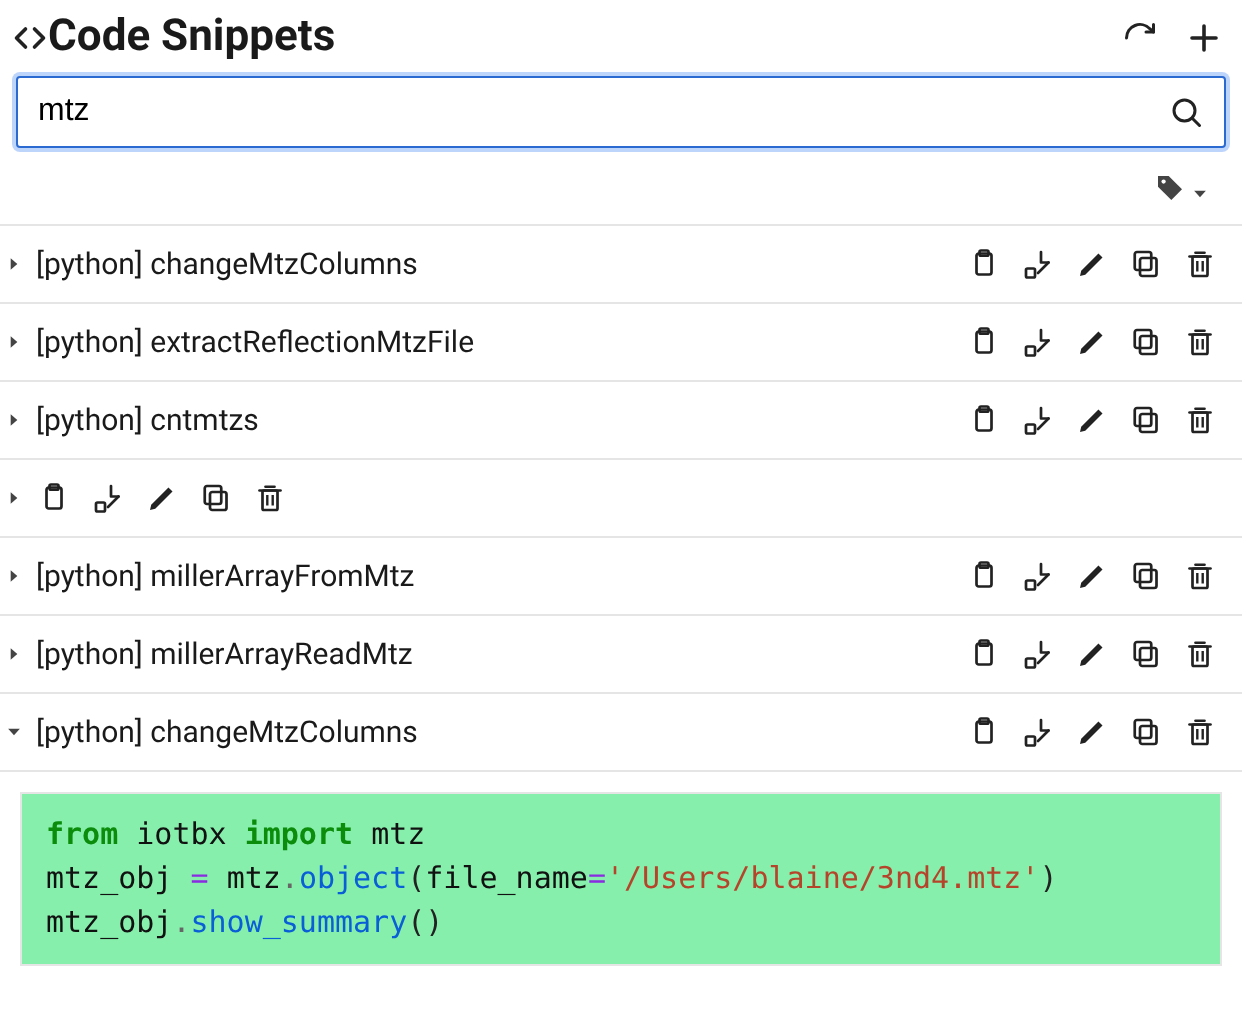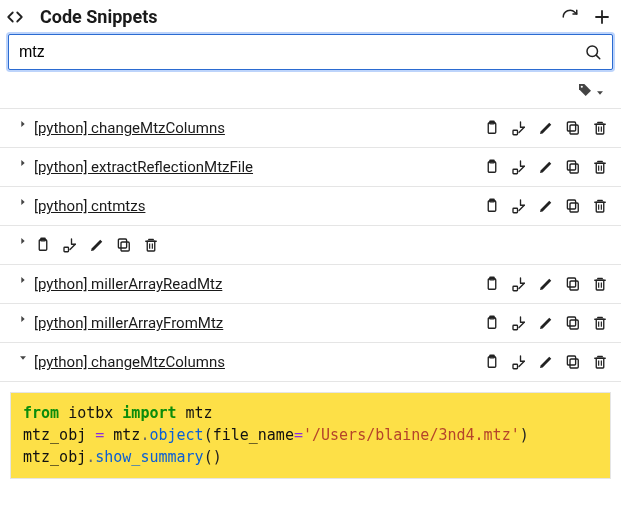--- a/index.html
+++ b/index.html
@@ -10,23 +10,23 @@
       color: #1a1a1a;
     }
     .header {
       display: flex;
       align-items: center;
       padding: 6px 10px 4px 6px;
     }
     .header-title {
       display: flex;
       align-items: center;
-      gap: 16px;
+      gap: 0;
       font-weight: 700;
-      font-size: 18px;
+      font-size: 22px;
       flex: 1;
     }
     .header-actions {
       display: flex;
       gap: 14px;
       align-items: center;
     }
     .icon-btn {
       cursor: pointer;
       color: #222;
@@ -60,23 +60,23 @@
       align-items: center;
       padding: 10px 16px 6px 16px;
       color: #444;
       gap: 2px;
     }
     .list {
       border-top: 1px solid #e5e5e5;
     }
     .row {
       display: flex;
-      padding: 10px 12px 10px 16px;
+      align-items: center;
+      padding: 10px 12px 10px 0;
       border-bottom: 1px solid #e5e5e5;
-      text-decoration: underline;
     }
     .row .caret {
       width: 14px;
       display: inline-flex;
       justify-content: center;
       color: #444;
       flex-shrink: 0;
       margin-right: 4px;
     }
     .row .label {
@@ -89,21 +89,21 @@
       text-overflow: ellipsis;
     }
     .row .actions {
       display: flex;
       gap: 9px;
       align-items: center;
       color: #333;
     }
     .row .actions .icon-btn svg { display: block; }
     .code-block {
-      background: #fde047;
+      background: #86efac;
       border: 1px solid #e5e5e5;
       margin: 10px 10px 10px 10px;
       padding: 10px 12px;
       font-family: "SFMono-Regular", Menlo, Consolas, "DejaVu Sans Mono", monospace;
       font-size: 15px;
       line-height: 1.45;
       white-space: pre;
       overflow-x: auto;
     }
     .tok-kw { color: #0b8c0b; font-weight: 700; }
@@ -310,56 +310,56 @@
           </svg>
         </span>
       </span>
     </div>
     <div class="row">
       <span class="caret">
         <svg width="10" height="10" viewBox="0 0 24 24" fill="currentColor">
           <path d="M8 5l8 7-8 7z"></path>
         </svg>
       </span>
+      <span class="label">[python] millerArrayFromMtz</span>
+      <span class="actions">
+        <span class="icon-btn">
+          <svg class="svgicon" viewBox="0 0 24 24">
+            <use href="#ico-clipboard"></use>
+          </svg>
+        </span>
+        <span class="icon-btn">
+          <svg class="svgicon" viewBox="0 0 24 24">
+            <use href="#ico-insert"></use>
+          </svg>
+        </span>
+        <span class="icon-btn">
+          <svg class="svgicon" viewBox="0 0 24 24">
+            <use href="#ico-edit"></use>
+          </svg>
+        </span>
+        <span class="icon-btn">
+          <svg class="svgicon" viewBox="0 0 24 24">
+            <use href="#ico-duplicate"></use>
+          </svg>
+        </span>
+        <span class="icon-btn">
+          <svg class="svgicon" viewBox="0 0 24 24">
+            <use href="#ico-trash"></use>
+          </svg>
+        </span>
+      </span>
+    </div>
+    <div class="row">
+      <span class="caret">
+        <svg width="10" height="10" viewBox="0 0 24 24" fill="currentColor">
+          <path d="M8 5l8 7-8 7z"></path>
+        </svg>
+      </span>
       <span class="label">[python] millerArrayReadMtz</span>
-      <span class="actions">
-        <span class="icon-btn">
-          <svg class="svgicon" viewBox="0 0 24 24">
-            <use href="#ico-clipboard"></use>
-          </svg>
-        </span>
-        <span class="icon-btn">
-          <svg class="svgicon" viewBox="0 0 24 24">
-            <use href="#ico-insert"></use>
-          </svg>
-        </span>
-        <span class="icon-btn">
-          <svg class="svgicon" viewBox="0 0 24 24">
-            <use href="#ico-edit"></use>
-          </svg>
-        </span>
-        <span class="icon-btn">
-          <svg class="svgicon" viewBox="0 0 24 24">
-            <use href="#ico-duplicate"></use>
-          </svg>
-        </span>
-        <span class="icon-btn">
-          <svg class="svgicon" viewBox="0 0 24 24">
-            <use href="#ico-trash"></use>
-          </svg>
-        </span>
-      </span>
-    </div>
-    <div class="row">
-      <span class="caret">
-        <svg width="10" height="10" viewBox="0 0 24 24" fill="currentColor">
-          <path d="M8 5l8 7-8 7z"></path>
-        </svg>
-      </span>
-      <span class="label">[python] millerArrayFromMtz</span>
       <span class="actions">
         <span class="icon-btn">
           <svg class="svgicon" viewBox="0 0 24 24">
             <use href="#ico-clipboard"></use>
           </svg>
         </span>
         <span class="icon-btn">
           <svg class="svgicon" viewBox="0 0 24 24">
             <use href="#ico-insert"></use>
           </svg>

